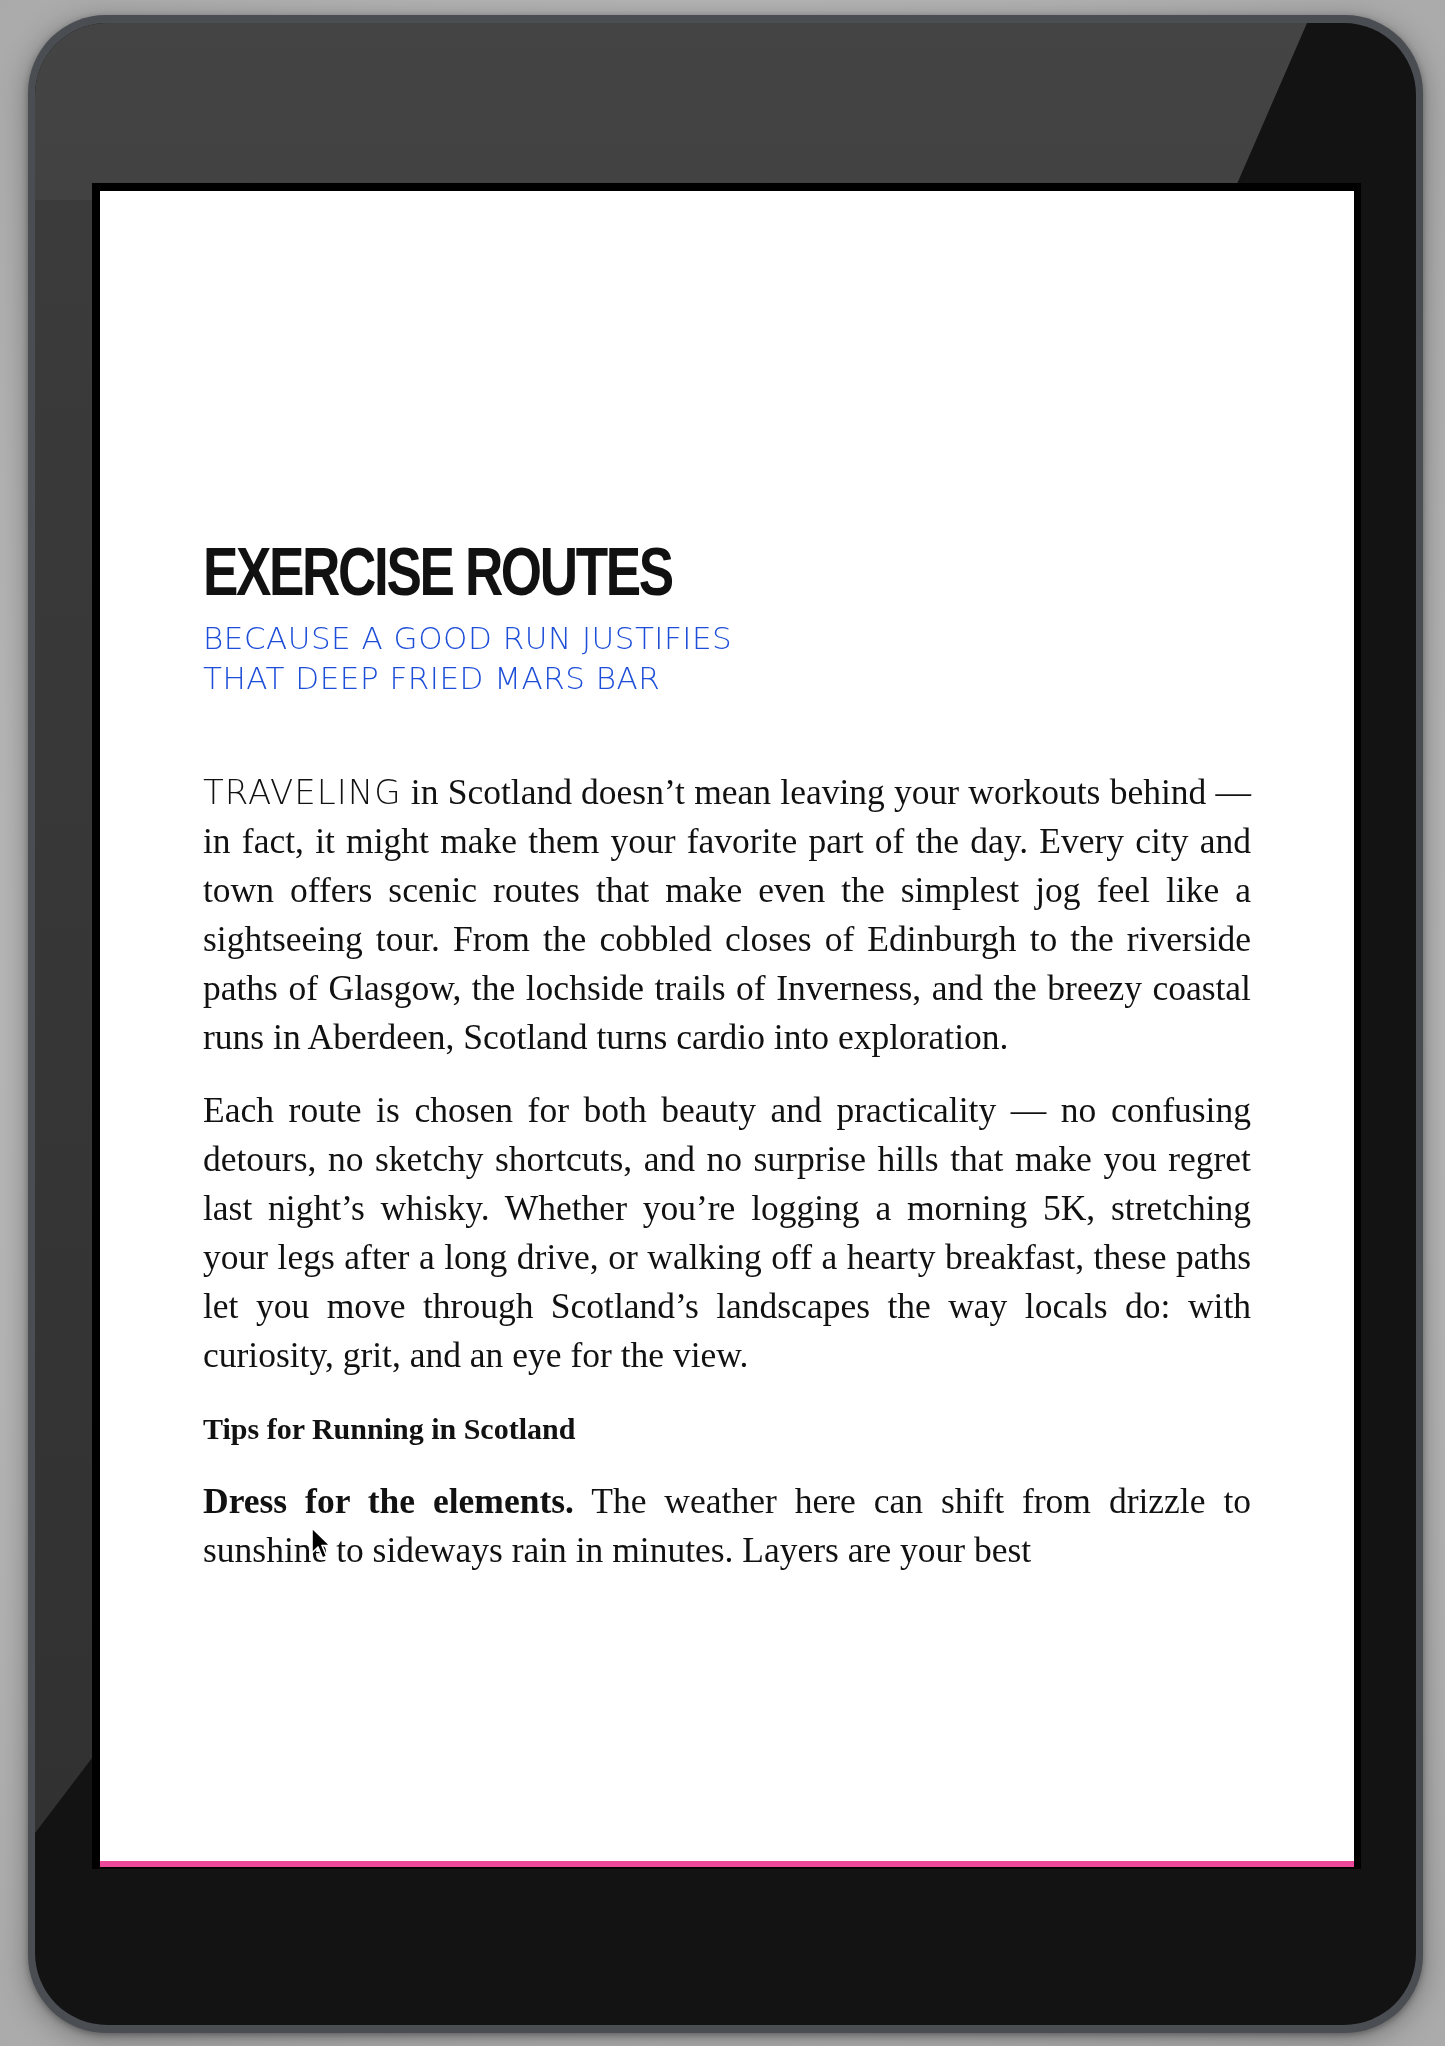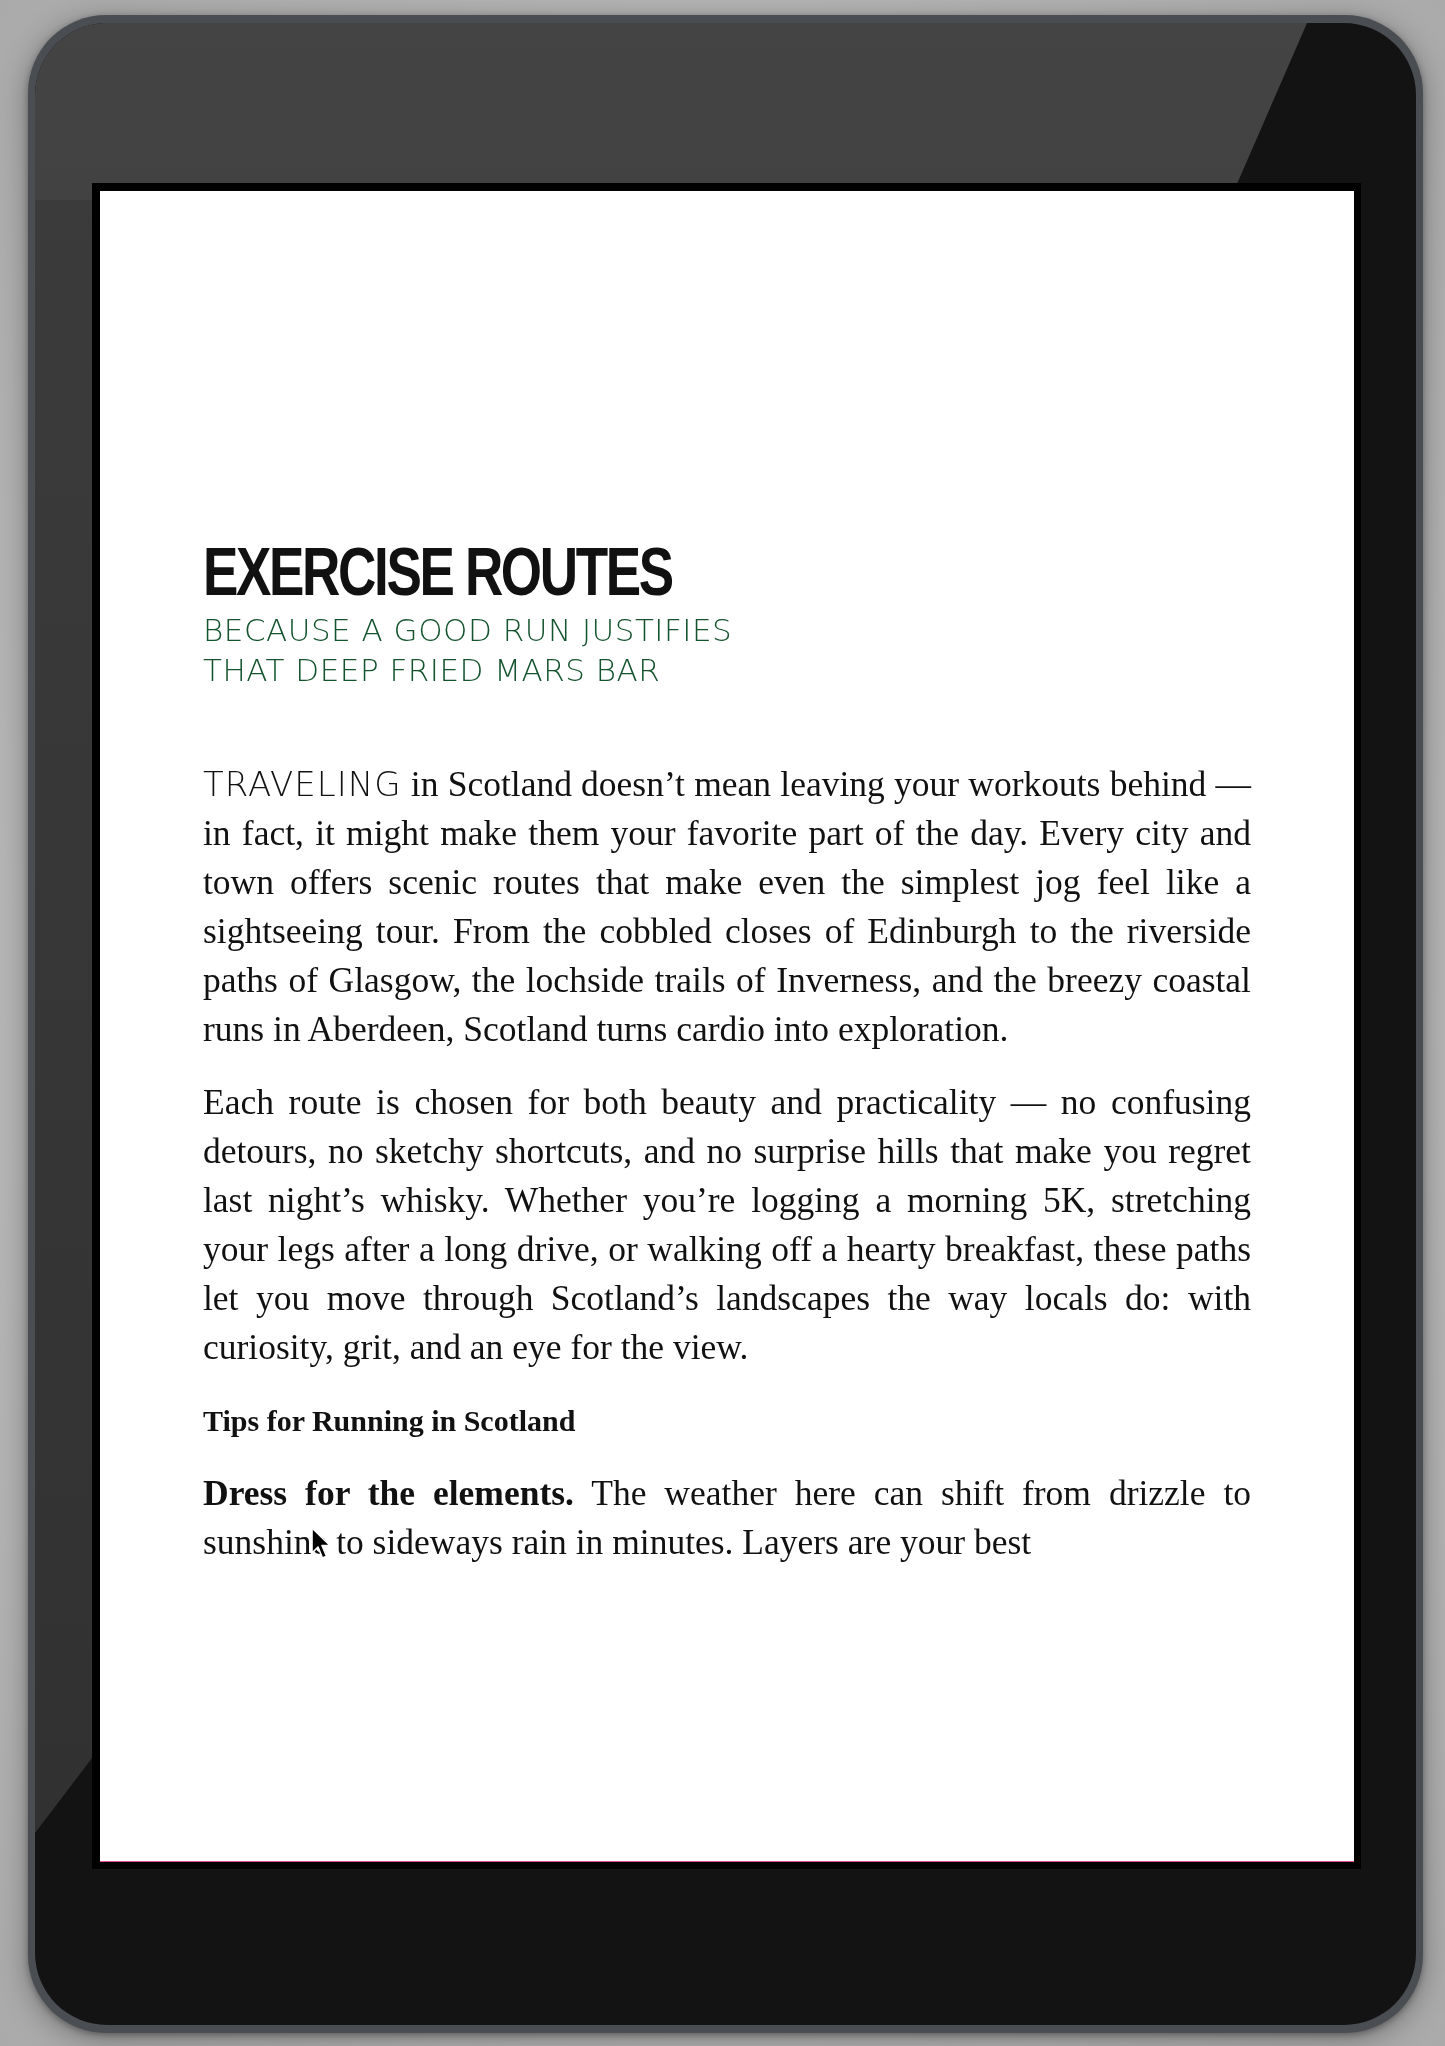--- a/index.html
+++ b/index.html
@@ -28,36 +28,36 @@
     background: linear-gradient(180deg, #3c3c3c 0%, #303030 100%);
     clip-path: polygon(0 177px, 57px 177px, 57px 1735px, 0 1810px);
   }
   .screen-frame {
     position: absolute; left: 92px; top: 183px; width: 1269px; height: 1686px;
     background: #000;
   }
   .page {
     position: absolute; left: 100px; top: 191px; width: 1254px; height: 1670px;
     background: #fff;
-    border-bottom: 1px solid #ec4899;
+    border-bottom: 6px solid #ec4899;
   }
   .content {
     position: absolute; left: 103px; top: 345px; width: 1048px;
     color: #111;
   }
   .title {
     font-family: "Liberation Sans", sans-serif; font-weight: 700;
     font-size: 68px; line-height: 70px; letter-spacing: -3px;
     transform: scaleX(0.78); transform-origin: left center;
     margin: 0; white-space: nowrap;
   }
   .subtitle {
     font-family: "DejaVu Sans", sans-serif; font-weight: 300;
-    font-size: 31px; line-height: 40px; margin-top: 4px;
-    letter-spacing: 0.5px; color: #14532d;
+    font-size: 31px; line-height: 40px; margin-top: 12px;
+    letter-spacing: 0.5px; color: #1d4ed8;
   }
   .subtitle div { white-space: nowrap; }
   .para {
     font-size: 35.5px; line-height: 49px; text-align: justify;
     margin: 0 0 24px 0; hyphens: manual;
   }
   .para.first { margin-top: 70px; }
   .lead-caps {
     font-family: "DejaVu Sans", sans-serif; font-weight: 300;
     font-size: 34px; letter-spacing: 1px;

